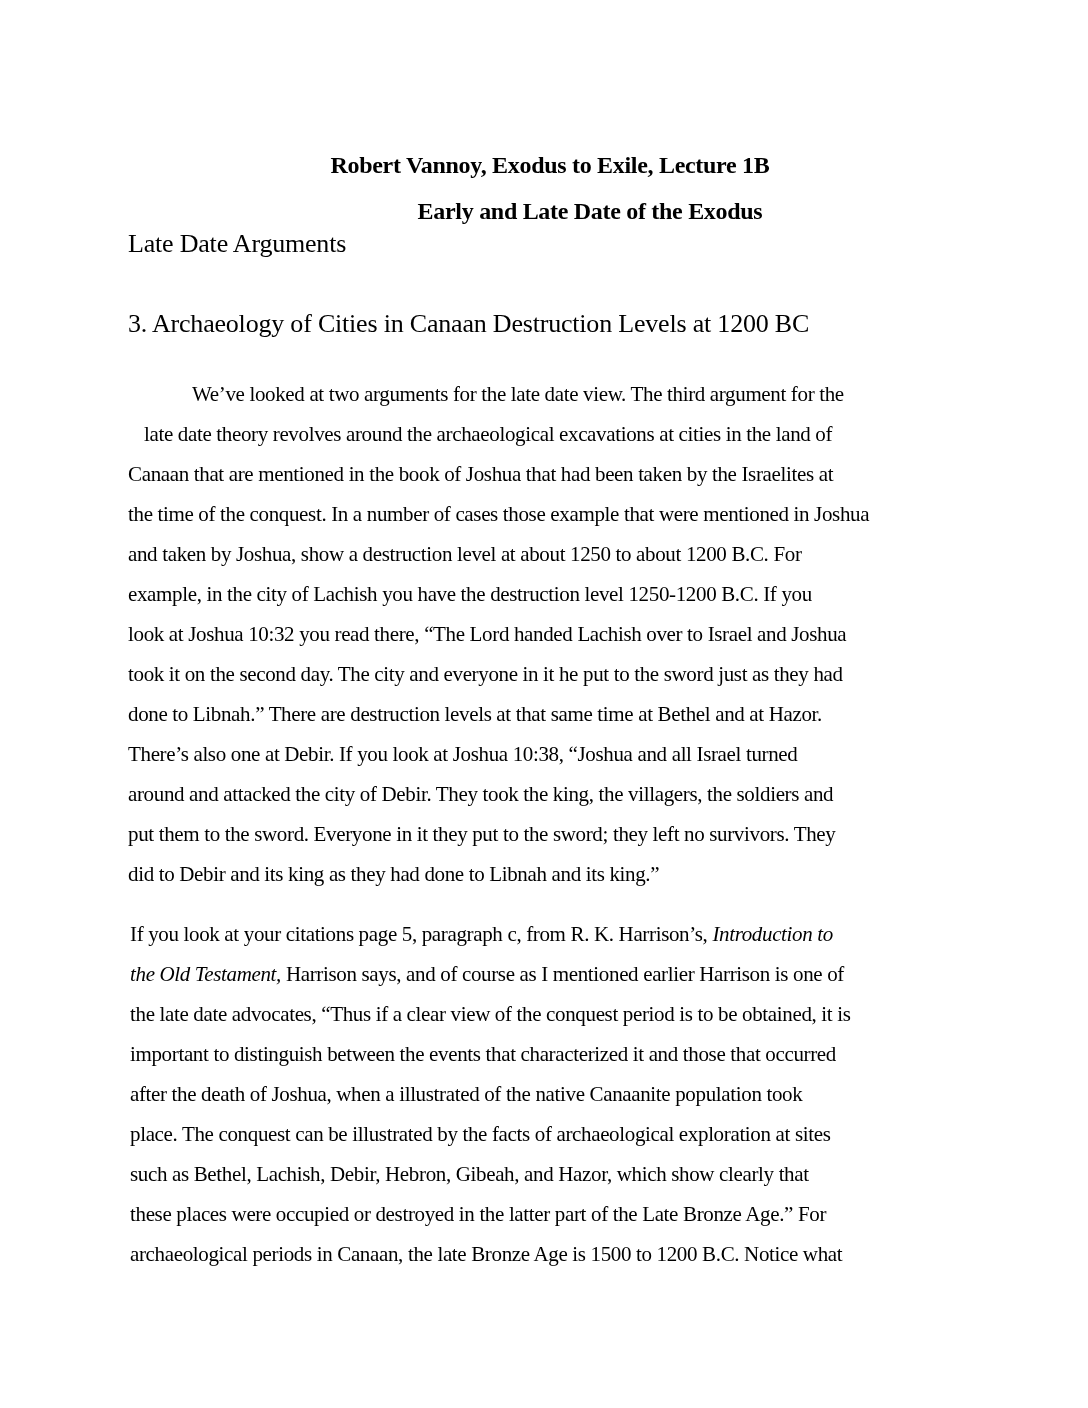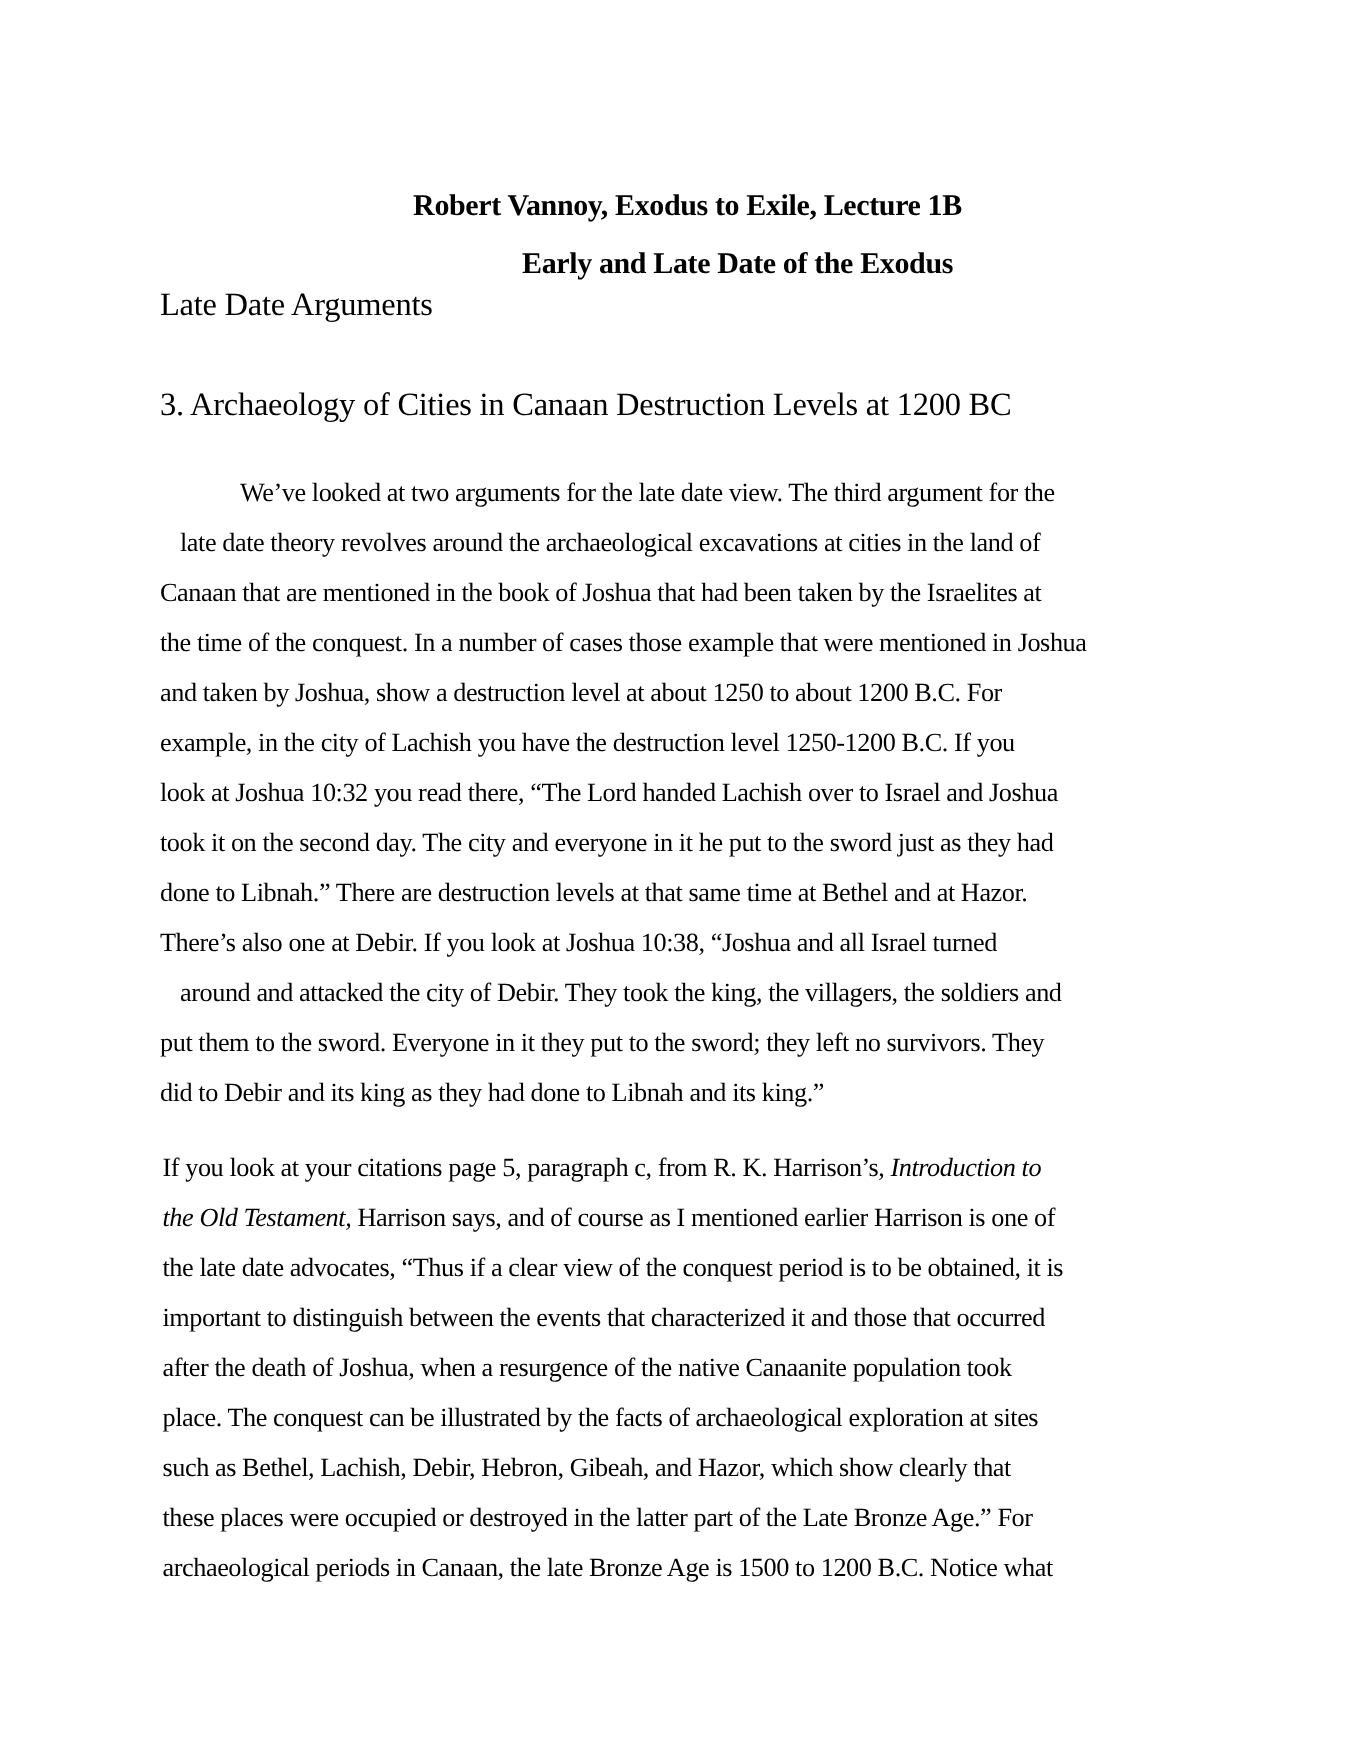--- a/index.html
+++ b/index.html
@@ -43,30 +43,30 @@
     <div class="line indent" style="top:0px;">We’ve looked at two arguments for the late date view. The third argument for the</div>
     <div class="line" style="top:40px;margin-left:16px;">late date theory revolves around the archaeological excavations at cities in the land of</div>
     <div class="line" style="top:80px;">Canaan that are mentioned in the book of Joshua that had been taken by the Israelites at</div>
     <div class="line" style="top:120px;">the time of the conquest. In a number of cases those example that were mentioned in Joshua</div>
     <div class="line" style="top:160px;">and taken by Joshua, show a destruction level at about 1250 to about 1200 B.C.  For</div>
     <div class="line" style="top:200px;">example, in the city of Lachish you have the destruction level 1250-1200 B.C.  If you</div>
     <div class="line" style="top:240px;">look at Joshua 10:32 you read there, “The Lord handed Lachish over to Israel and Joshua</div>
     <div class="line" style="top:280px;">took it on the second day. The city and everyone in it he put to the sword just as they had</div>
     <div class="line" style="top:320px;">done to Libnah.” There are destruction levels at that same time at Bethel and at Hazor.</div>
     <div class="line" style="top:360px;">There’s also one at Debir. If you look at Joshua 10:38, “Joshua and all Israel turned</div>
-    <div class="line" style="top:400px;margin-left:16px;">around and attacked the city of Debir. They took the king, the villagers, the soldiers and</div>
+    <div class="line" style="top:400px;">around and attacked the city of Debir. They took the king, the villagers, the soldiers and</div>
     <div class="line" style="top:440px;">put them to the sword. Everyone in it they put to the sword; they left no survivors. They</div>
     <div class="line" style="top:480px;">did to Debir and its king as they had done to Libnah and its king.”</div>
   </div>
 
   <div class="para p2" style="top:920px;">
     <div class="line" style="top:0px;"><span>If you look at your citations page 5, paragraph c, from R. K. Harrison’s, </span><i>Introduction to</i></div>
     <div class="line" style="top:40px;"><i>the Old Testament,</i><span> Harrison says, and of course as I mentioned earlier Harrison is one of</span></div>
     <div class="line" style="top:80px;">the late date advocates, “Thus if a clear view of the conquest period is to be obtained, it is</div>
     <div class="line" style="top:120px;">important to distinguish between the events that characterized it and those that occurred</div>
-    <div class="line" style="top:160px;">after the death of Joshua, when a resurgence of the native Canaanite population took</div>
+    <div class="line" style="top:160px;">after the death of Joshua, when a illustrated of the native Canaanite population took</div>
     <div class="line" style="top:200px;">place. The conquest can be illustrated by the facts of archaeological exploration at sites</div>
     <div class="line" style="top:240px;">such as Bethel, Lachish, Debir, Hebron, Gibeah, and Hazor, which show clearly that</div>
     <div class="line" style="top:280px;">these places were occupied or destroyed in the latter part of the Late Bronze Age.” For</div>
     <div class="line" style="top:320px;">archaeological periods in Canaan, the late Bronze Age is 1500 to 1200 B.C. Notice what</div>
   </div>
 
 </div>
 
 </body></html>

